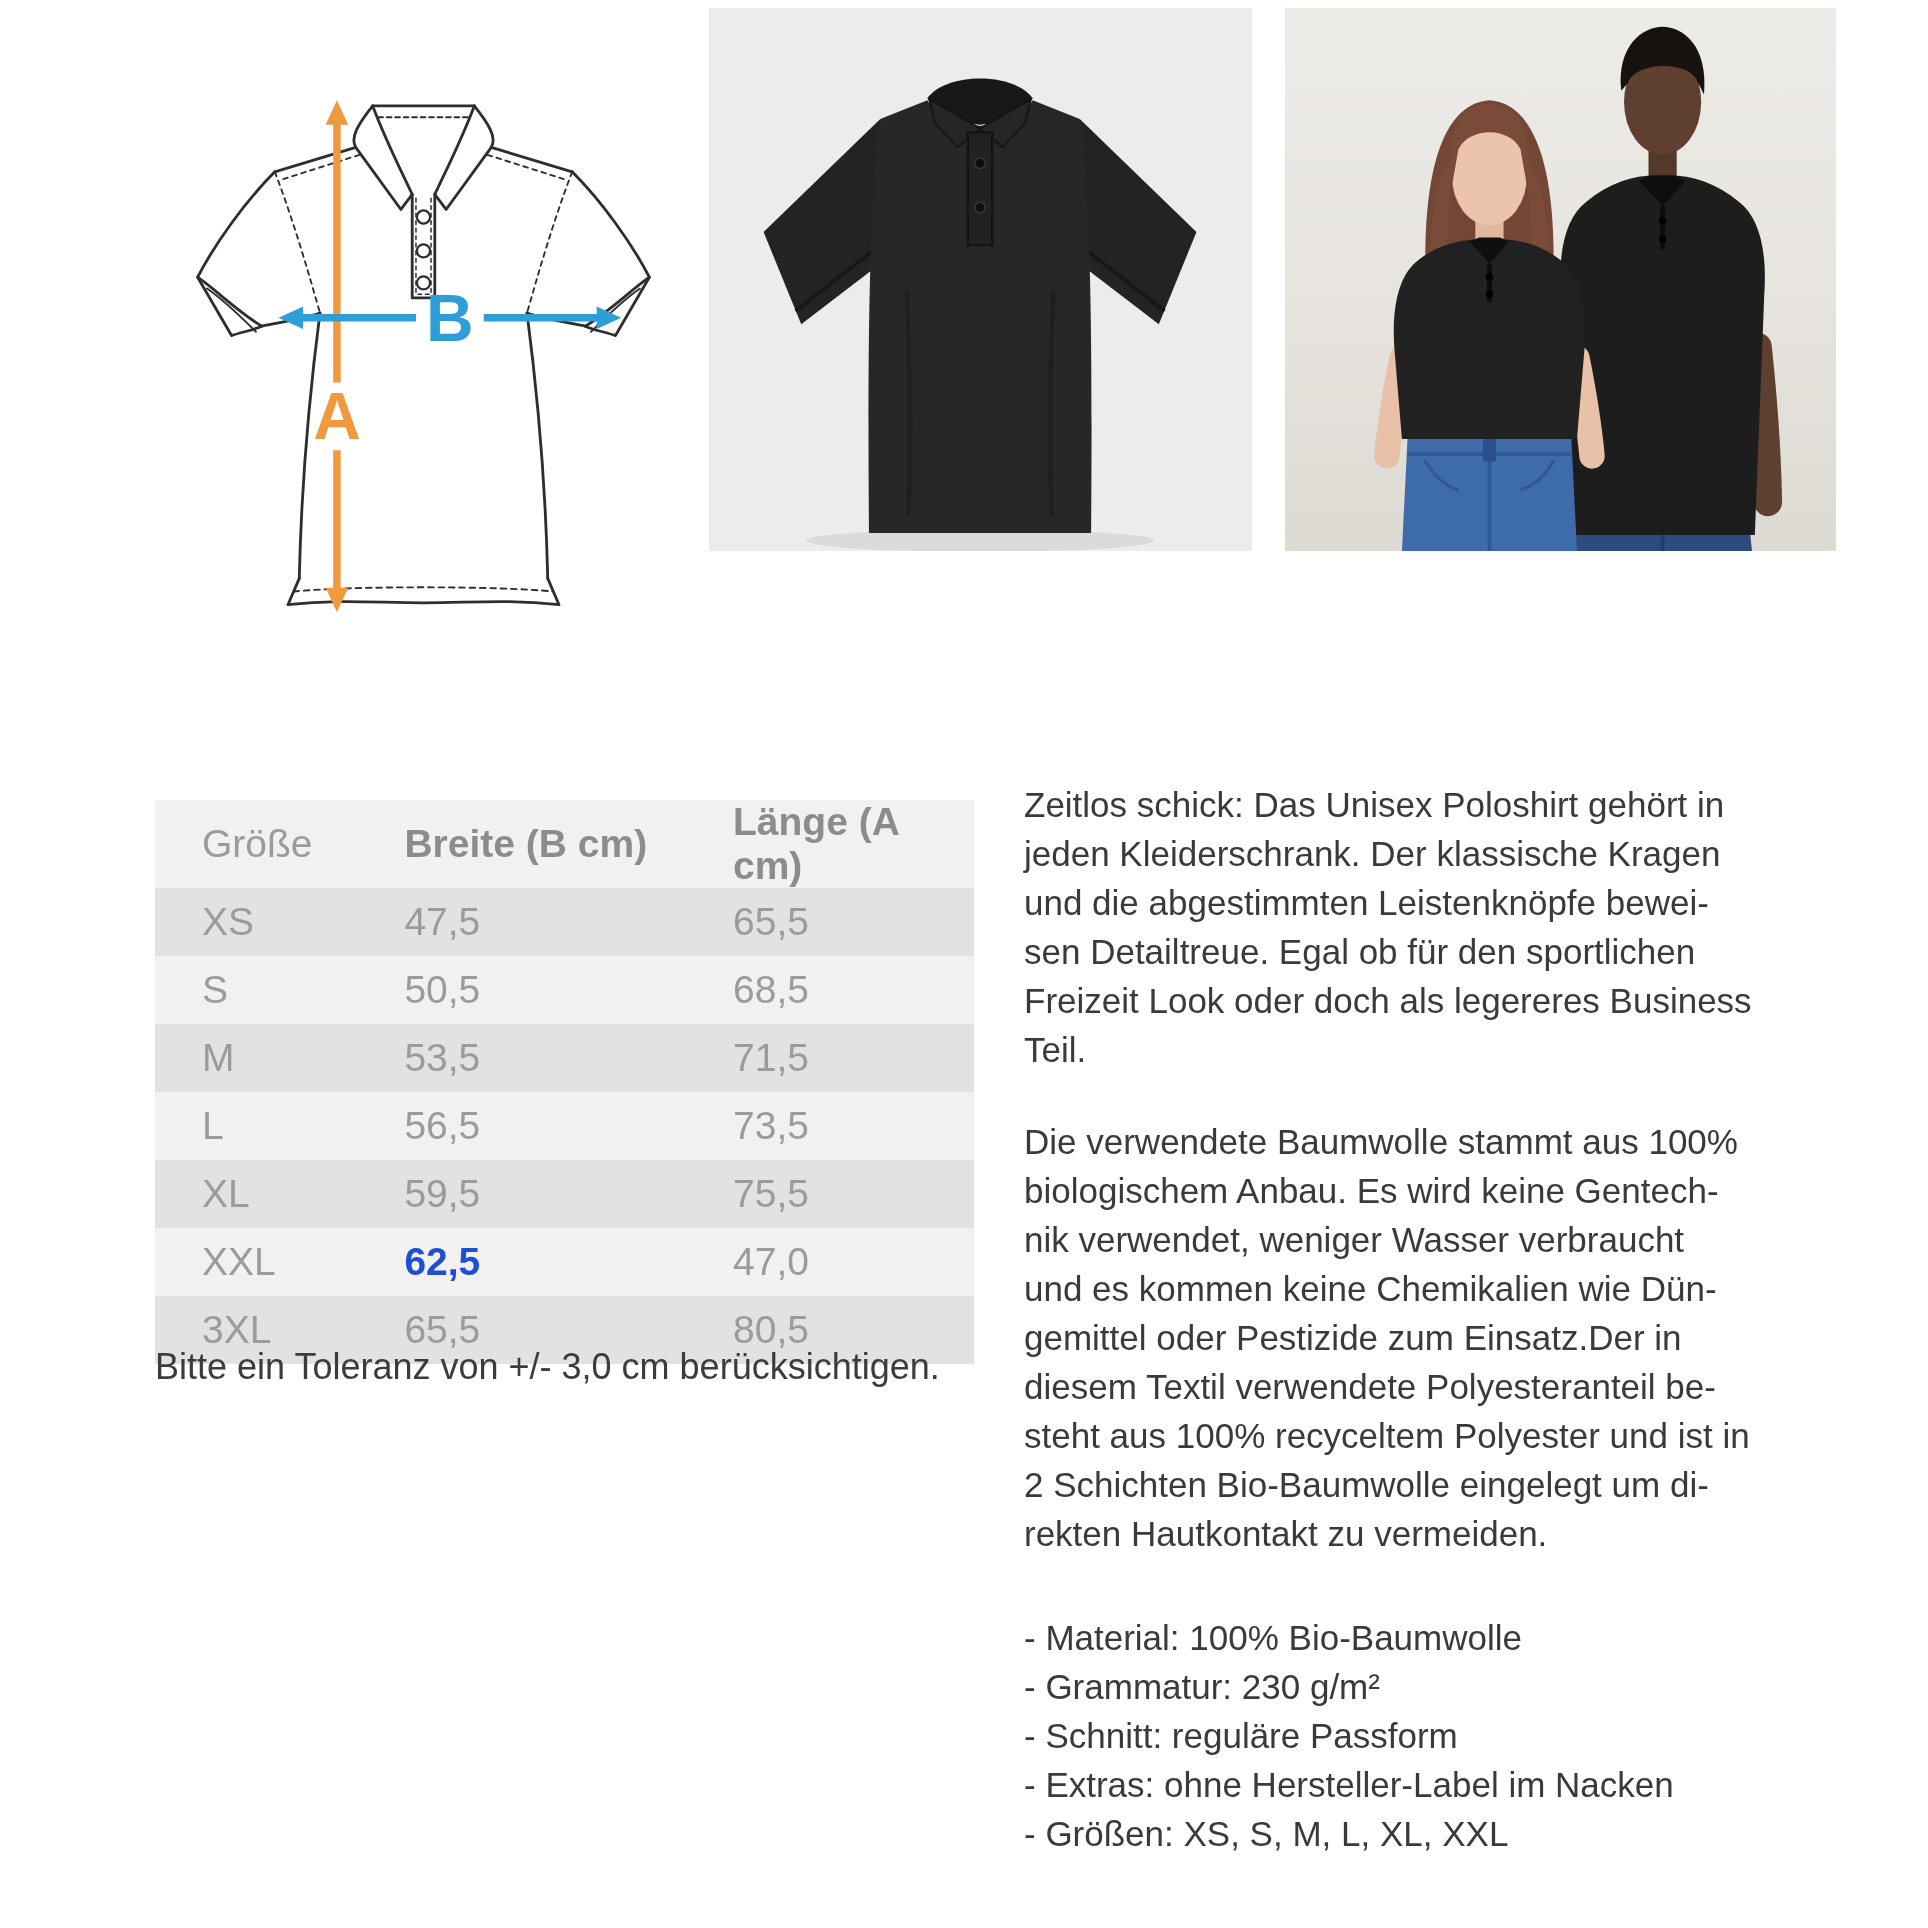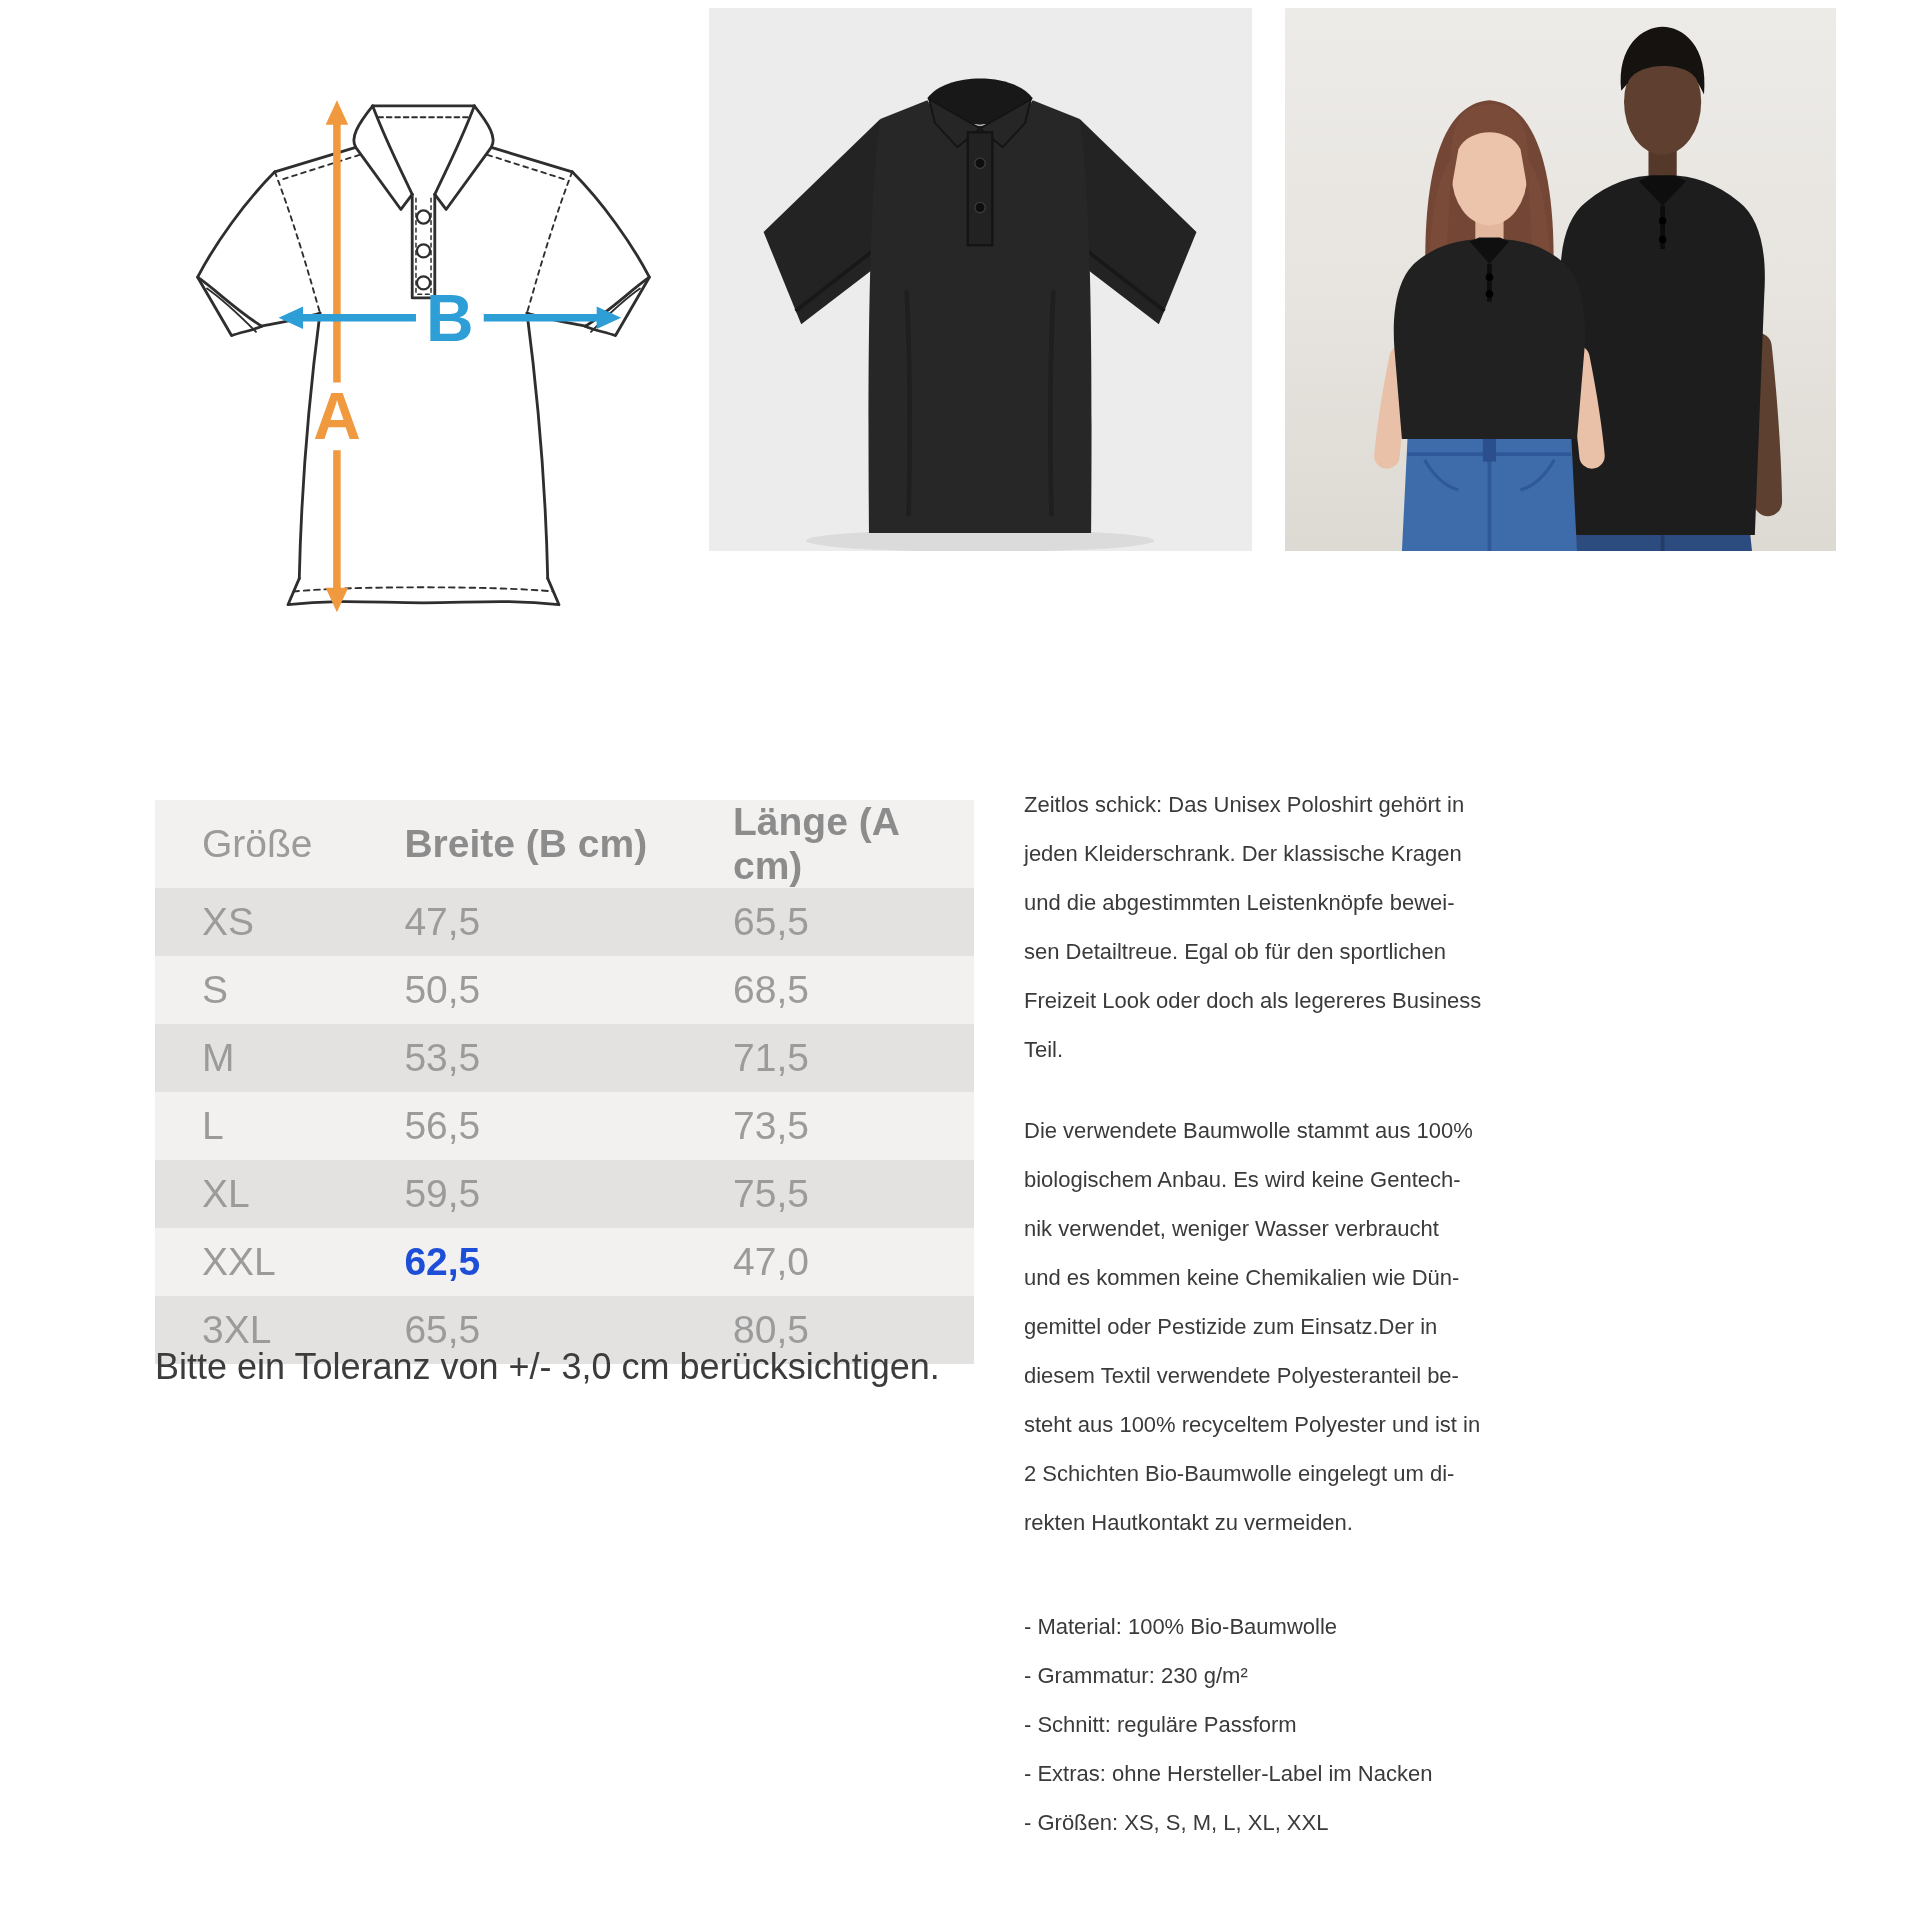--- a/index.html
+++ b/index.html
@@ -28,23 +28,23 @@
   th.c2, td.c2 { padding-left:9.4px; }
   th.c3, td.c3 { padding-left:13px; }
   th.c2, th.c3 { font-weight:bold; color:#8c8c8c; }
   td.em { font-weight:bold; color:#1d4ed8; }
 
   .tolerance-note { position:absolute; left:155px; top:1346px; width:866px;
                     font-size:36px; color:#3c3c3c; }
 
   
   .description { position:absolute; left:1024px; top:780px; width:829px;
-                 font-size:22px; line-height:49px; color:#3a3a3a; }
+                 font-size:35px; line-height:49px; color:#3a3a3a; }
   .description p { white-space:pre-line; }
-  .para2 { margin-top:32px; }
+  .para2 { margin-top:43px; }
   .bullets { margin-top:55px; }
   .bullets div { height:49px; }
 </style>
 </head>
 <body>
 
 <div class="page">
 
   <figure class="fig-diagram">
     <svg viewBox="0 0 500 560">

